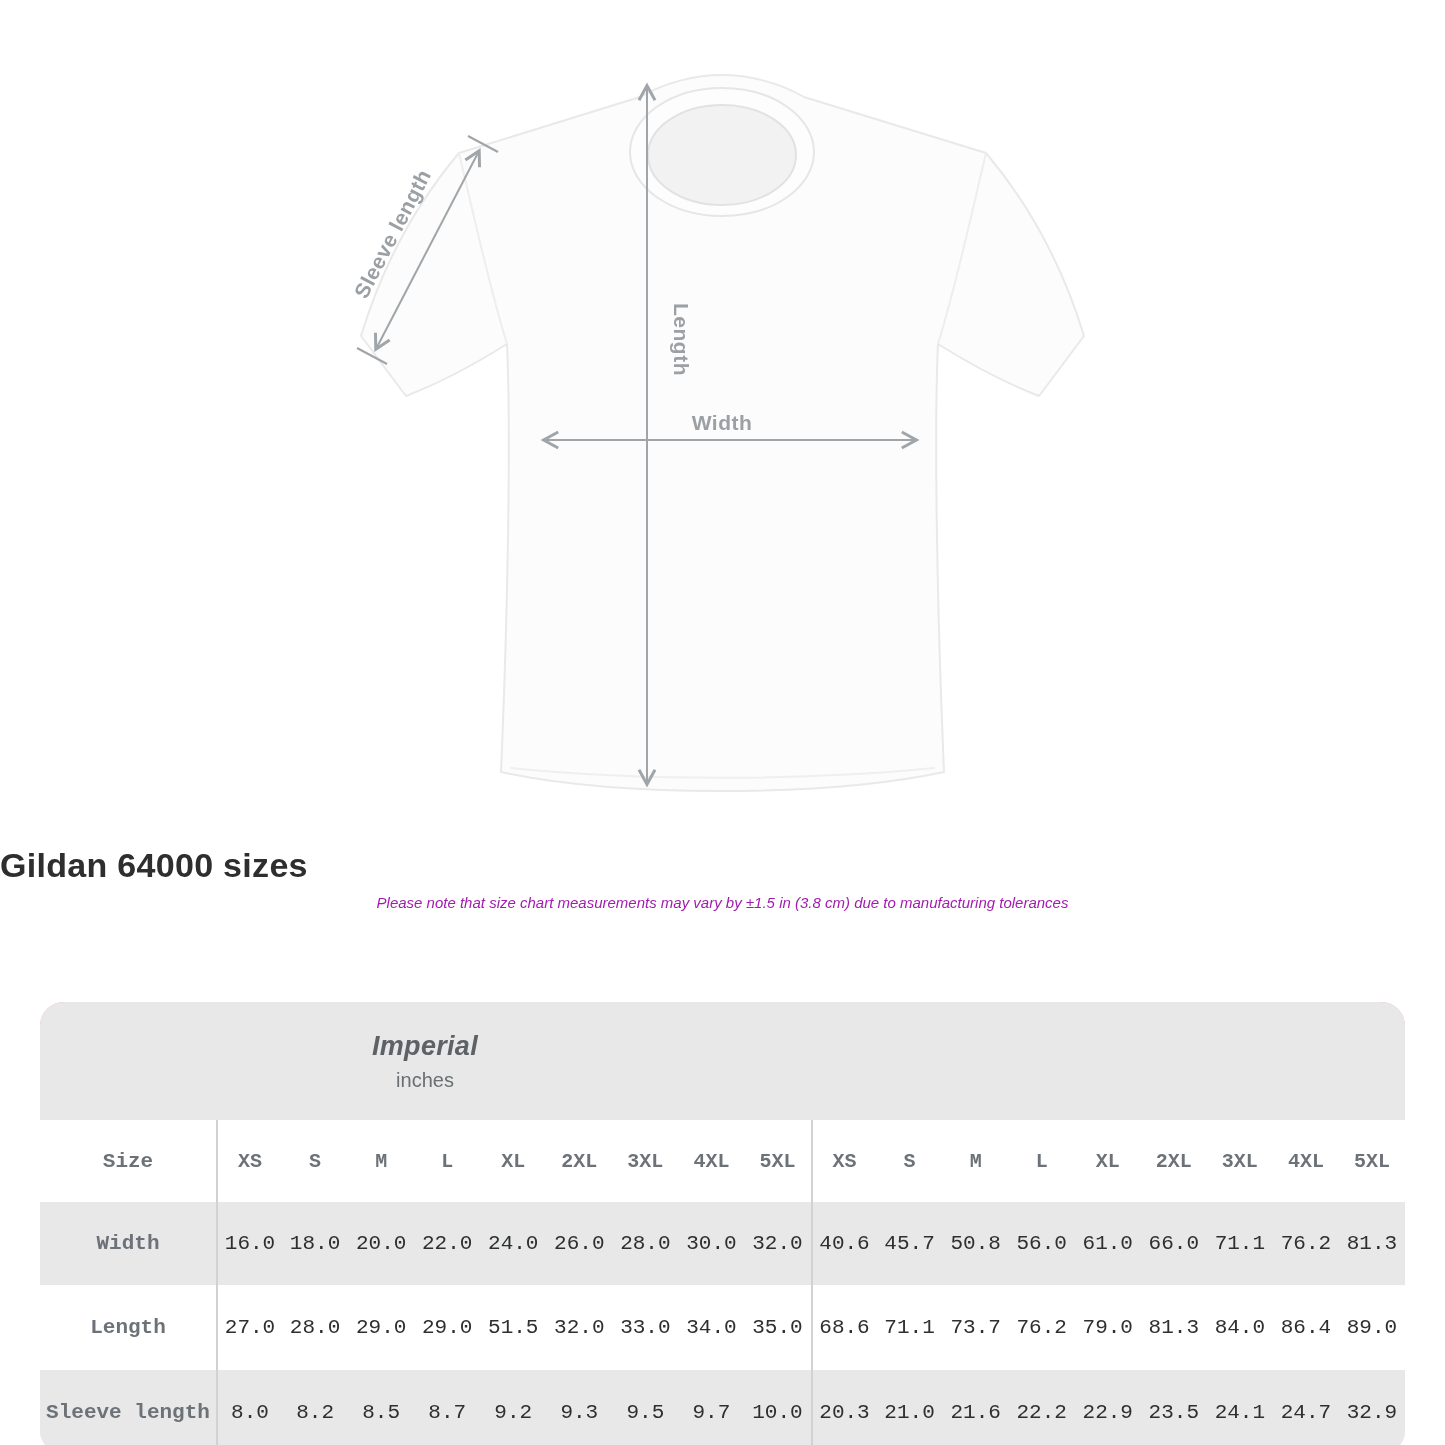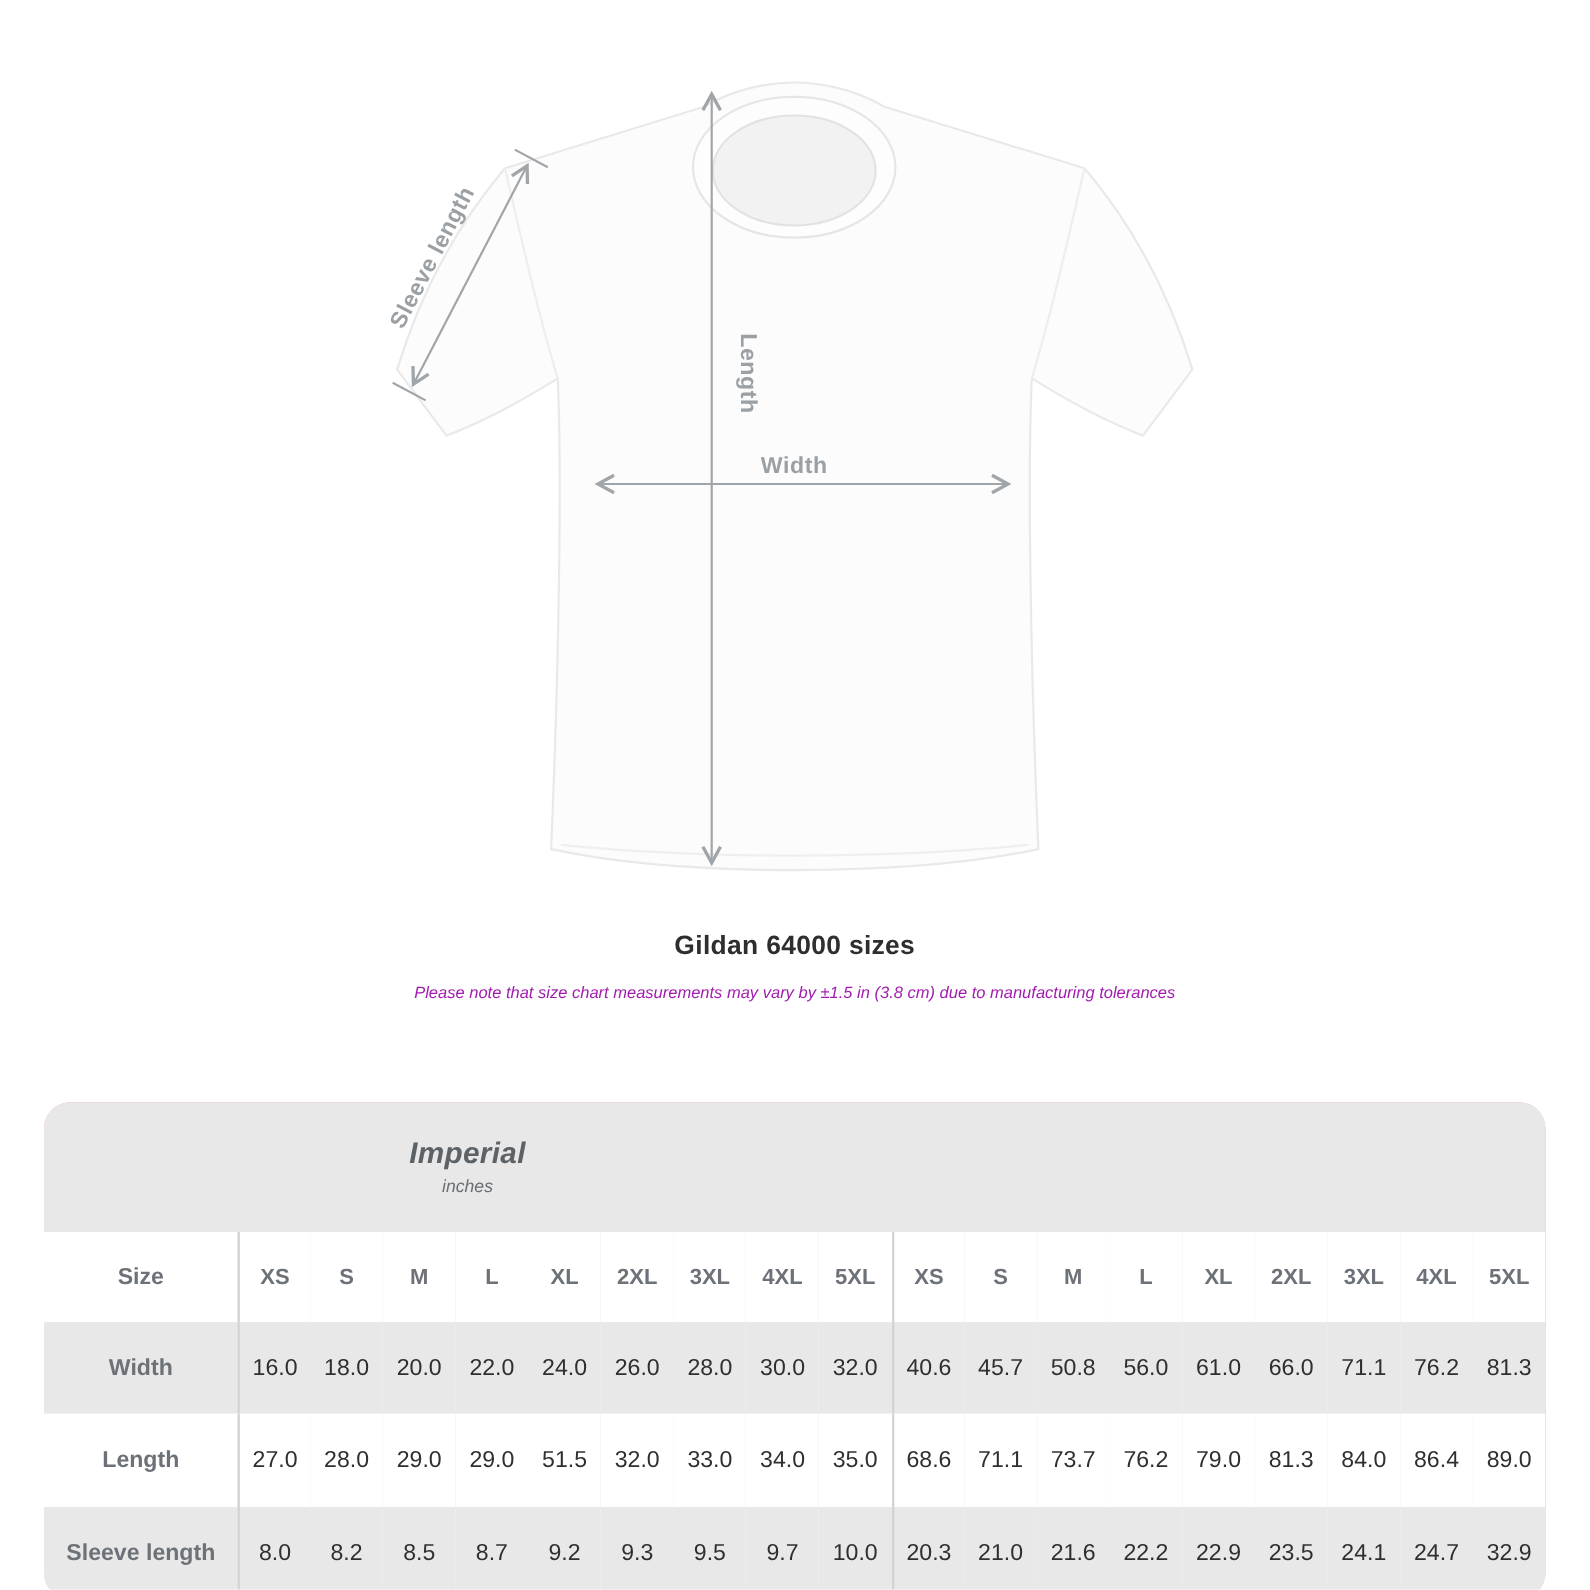--- a/index.html
+++ b/index.html
@@ -4,39 +4,39 @@
 <style>
   html,body{margin:0;padding:0;background:#ffffff;}
   .stage{
     position:relative;width:1445px;height:1445px;background:#ffffff;overflow:hidden;
     font-family:"Liberation Sans", sans-serif;
   }
   
   .shirt-wrap{position:absolute;left:0;top:0;width:1445px;height:840px;}
   
   .page-title{
-    position:absolute;left:0;top:846px;width:1445px;text-align:center;
-    font-size:24px;font-weight:bold;color:#2e2e2e;letter-spacing:.3px;
+    position:absolute;left:0;top:846px;width:1445px;text-align:left;
+    font-size:34px;font-weight:bold;color:#2e2e2e;letter-spacing:.3px;
   }
   .page-note{
     position:absolute;left:0;top:894px;width:1445px;text-align:center;
     font-size:15px;font-style:italic;color:#a21caf;
   }
   
   .size-table{
     position:absolute;left:40px;top:1002px;width:1365px;height:452px;
     background:#fca5a5;border-radius:24px;overflow:hidden;
   }
   .band{height:118px;display:flex;background:#e8e8e8;}
   .band-sec{display:flex;flex-direction:column;align-items:center;justify-content:center;gap:7px;}
   .band-sec.imp{width:770px;}
   .band-sec.met{flex:1;}
   .band-name{font-style:italic;font-weight:bold;font-size:27px;color:#5d6266;letter-spacing:.3px;}
-  .band-unit{font-style:italic;font-size:16px;color:#6a6f73;}
-  .row{display:grid;grid-template-columns:176px repeat(18,1fr);column-gap:0;}
+  .band-unit{font-size:20px;color:#6a6f73;}
+  .row{display:grid;grid-template-columns:176px repeat(18,1fr);column-gap:0;font-family:Liberation Mono, monospace;}
   .r-white{background:#dcdcdc;}
   .r-white .cell{background:#ffffff;}
   .r-gray{background:#f7f7f7;}
   .r-gray .cell{background:#e8e8e8;}
   .cell{display:flex;align-items:center;justify-content:center;}
   .lab{font-weight:bold;color:#6d7278;font-size:21px;}
   .head{font-weight:bold;color:#6d7278;font-size:20px;}
   .val{color:#2d2f31;font-size:21px;}
   .b-wide{border-left:2px solid #d2d2d2;}
   #size-row{height:82px;}

